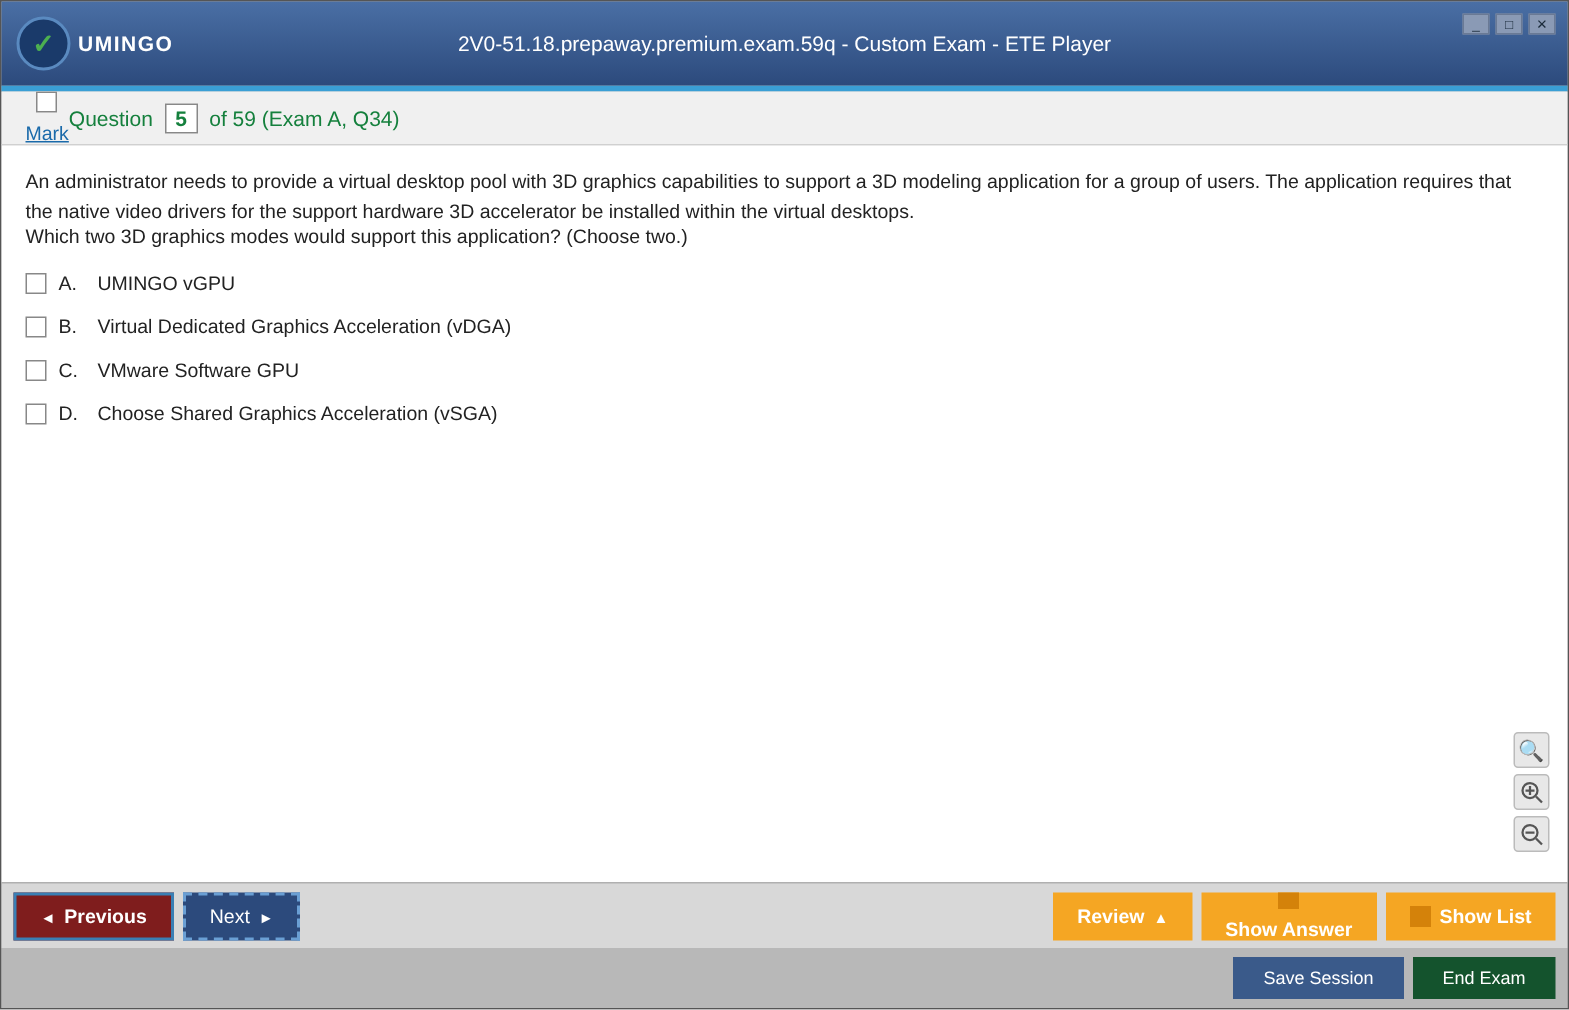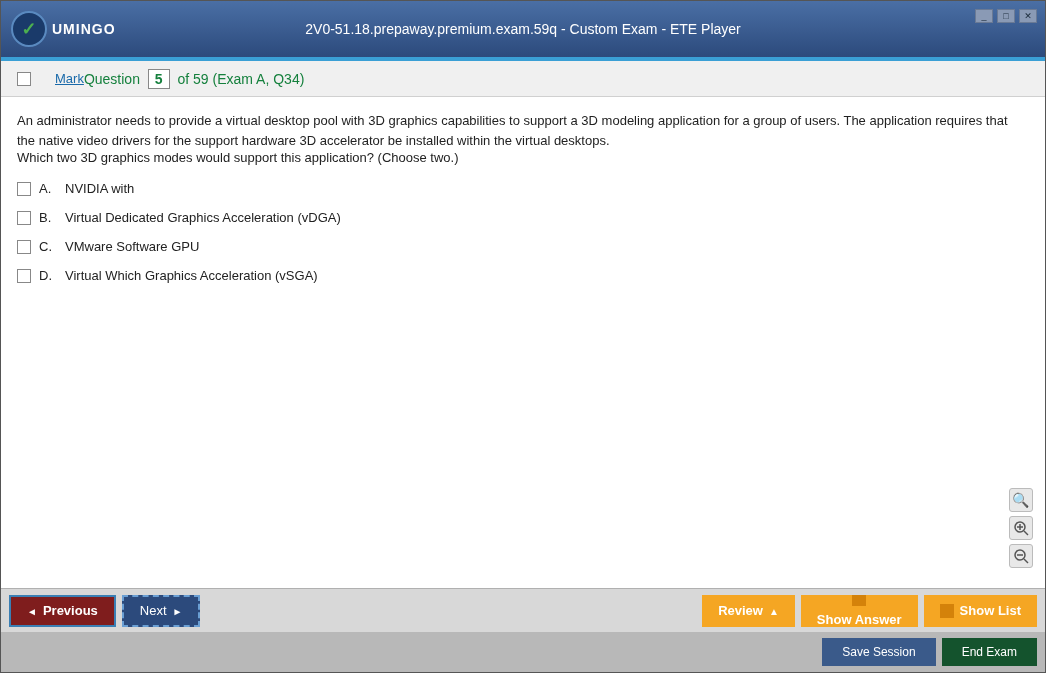--- a/index.html
+++ b/index.html
@@ -85,21 +85,22 @@
       border-bottom: 1px solid #d0d0d0;
       height: 36px;
       display: flex;
       align-items: center;
       padding: 0 16px;
       flex-shrink: 0;
     }
     .mark-checkbox-area {
       display: flex;
       align-items: center;
-      gap: 24px;
+      gap: 6px;
+      flex-direction: column;
     }
     .mark-checkbox {
       width: 14px;
       height: 14px;
       border: 1px solid #888;
       background: white;
     }
     .mark-label {
       color: #1a6aaa;
       text-decoration: underline;
@@ -336,36 +337,36 @@
     </div>
   </div>
 
   <div class="main-content">
     <div class="question-text">An administrator needs to provide a virtual desktop pool with 3D graphics capabilities to support a 3D modeling application for a group of users. The application requires that the native video drivers for the support hardware 3D accelerator be installed within the virtual desktops.</div>
     <div class="question-prompt">Which two 3D graphics modes would support this application? (Choose two.)</div>
 
     <div class="answer-option">
       <div class="option-checkbox"></div>
       <span class="option-letter">A.</span>
-      <span class="option-text">NVIDIA with</span>
+      <span class="option-text">UMINGO vGPU</span>
     </div>
     <div class="answer-option">
       <div class="option-checkbox"></div>
       <span class="option-letter">B.</span>
       <span class="option-text">Virtual Dedicated Graphics Acceleration (vDGA)</span>
     </div>
     <div class="answer-option">
       <div class="option-checkbox"></div>
       <span class="option-letter">C.</span>
       <span class="option-text">VMware Software GPU</span>
     </div>
     <div class="answer-option">
       <div class="option-checkbox"></div>
       <span class="option-letter">D.</span>
-      <span class="option-text">Virtual Which Graphics Acceleration (vSGA)</span>
+      <span class="option-text">Choose Shared Graphics Acceleration (vSGA)</span>
     </div>
 
     <div class="zoom-controls">
       <div class="zoom-btn">🔍</div>
       <div class="zoom-btn">
         <svg width="16" height="16" viewBox="0 0 16 16">
           <circle cx="7" cy="7" r="5" stroke="#555" stroke-width="1.5" fill="none"></circle>
           <line x1="11" y1="11" x2="15" y2="15" stroke="#555" stroke-width="1.5"></line>
           <line x1="7" y1="4" x2="7" y2="10" stroke="#555" stroke-width="1.5"></line>
           <line x1="4" y1="7" x2="10" y2="7" stroke="#555" stroke-width="1.5"></line>

